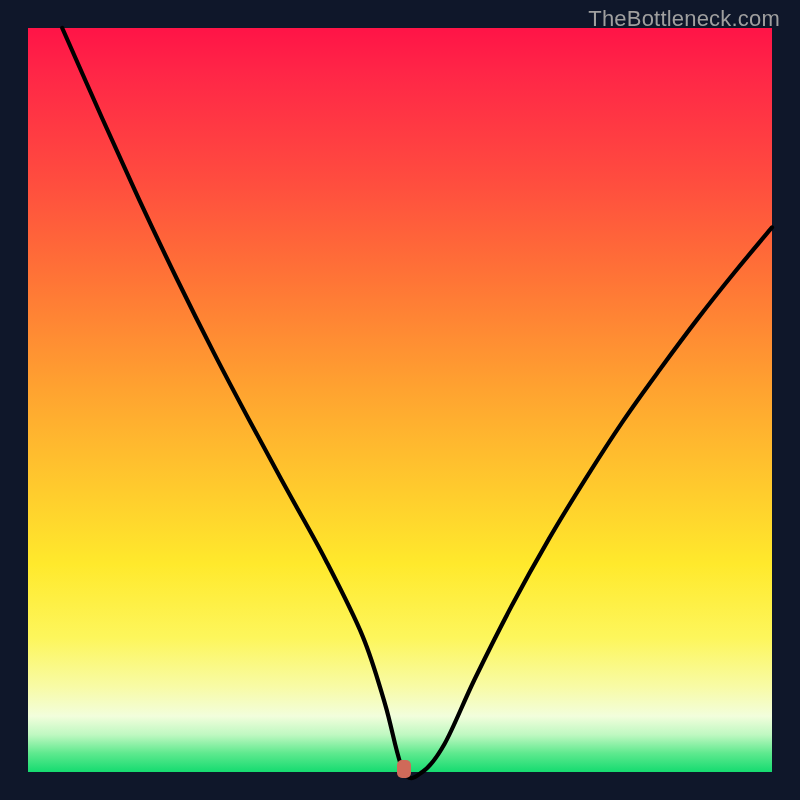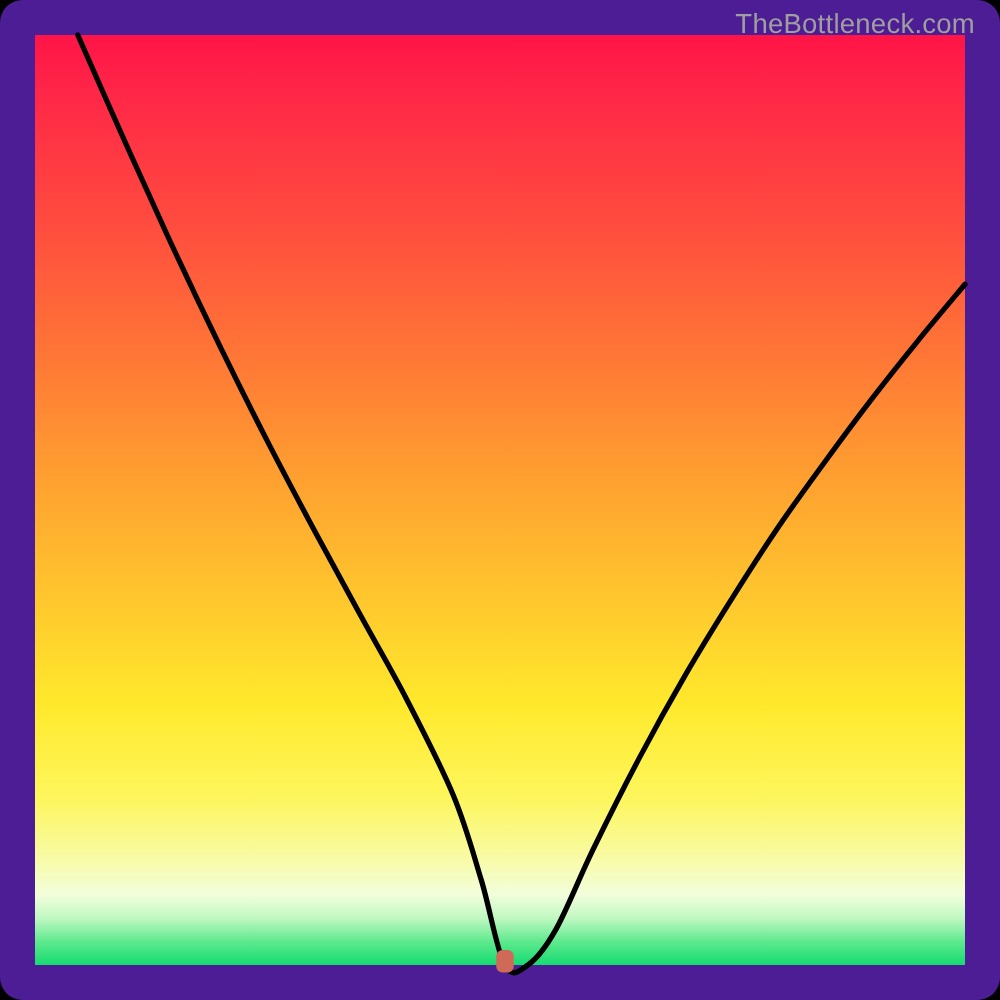--- a/index.html
+++ b/index.html
@@ -10,22 +10,21 @@
     background: #000;
     overflow: hidden;
     font-family: Arial, Helvetica, sans-serif;
   }
   .frame {
     position: absolute;
     left: 0;
     top: 0;
     width: 800px;
     height: 800px;
-    background: #4c1d95;
-    border-radius: 18px;
+    background: #0f172a;
   }
   .plot-area {
     position: absolute;
     left: 28px;
     top: 28px;
     width: 744px;
     height: 744px;
     
     background: linear-gradient(
       to bottom,

